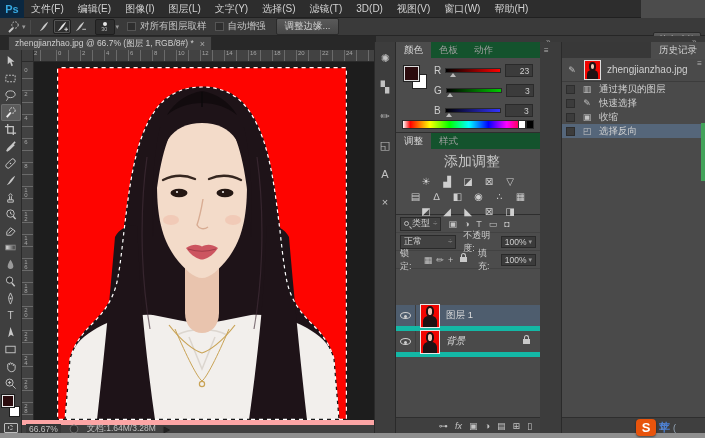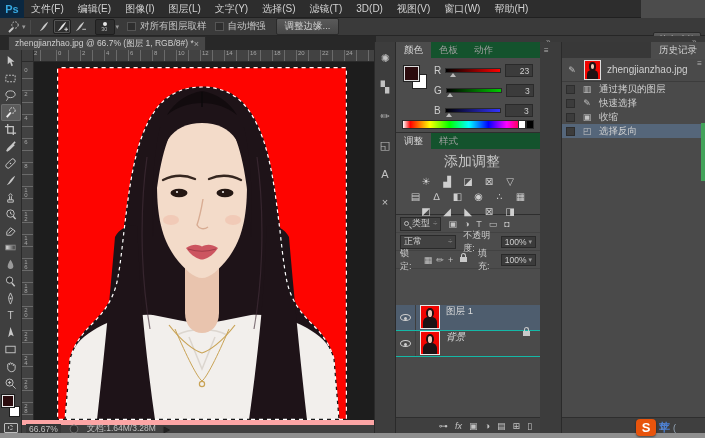--- a/index.html
+++ b/index.html
@@ -17,21 +17,21 @@
   .tool-btn.active { background:#2e2e2e; border:1px solid #1f1f1f; box-shadow:inset 0 0 0 1px #555; }
   .opt-check { width:9px; height:9px; background:#2e2e2e; border:1px solid #555; margin:0 4px 0 8px; }
   .opt-label { font-size:9.5px; color:#c6c6c6; }
   .opt-button { margin-left:10px; font-size:9.5px; color:#d0d0d0; background:linear-gradient(#5a5a5a,#474747); border:1px solid #2a2a2a; border-radius:2px; padding:1px 8px; }
   .brush-size { width:20px; height:16px; background:#2e2e2e; border:1px solid #1f1f1f; border-radius:2px; margin-left:6px; display:flex; flex-direction:column; align-items:center; justify-content:center; line-height:1;}
   .brush-size .dot { width:4px; height:4px; border-radius:50%; background:#e8e8e8; }
   .brush-size .num { font-size:6px; color:#bbb; transform:scale(.9); }
   .workspace-btn { position:absolute; right:4px; top:2px; font-size:9.5px; color:#d0d0d0; background:linear-gradient(#5a5a5a,#474747); border:1px solid #2a2a2a; border-radius:2px; padding:1px 4px;margin-top:12px; }
 
   .tab-bar { position:absolute; left:0; top:36px; width:376px; height:14px; background:#282828; }
-  .doc-tab { position:absolute; left:8px; top:0; height:14px; background:#474747; border:1px solid #2a2a2a; border-bottom:none; color:#cfcfcf; font-size:8.5px; display:flex; align-items:center; padding:0 6px; }
+  .doc-tab { position:absolute; left:8px; top:0; height:14px; background:#474747; border:1px solid #2a2a2a; border-bottom:none; color:#cfcfcf; font-size:8.5px; display:flex; align-items:center; padding:0 6px; gap:6px; }
   .doc-tab .close { color:#aaa; font-size:9px; }
   .dock-top { position:absolute; left:376px; top:36px; width:329px; height:6px; background:#393939; }
 
   
   .toolbar { position:absolute; left:0; top:50px; width:22px; height:383px; background:#3f3f3f; border-right:1px solid #2a2a2a; display:flex; flex-direction:column; align-items:center; padding-top:3px; }
   .tool { width:20px; height:17px; display:flex; align-items:center; justify-content:center; }
   .tool.active { background:#5b5b5b; border-radius:2px; box-shadow:inset 0 0 0 1px #6e6e6e; }
   .tool svg { display:block; }
   .swatches { position:relative; width:20px; height:22px; margin-top:3px; }
   .swatch-bg { position:absolute; right:1px; bottom:0; width:11px; height:11px; background:#ffffff; border:1px solid #1d1d1d; }
@@ -86,21 +86,21 @@
   .lp-filter-box { display:flex; align-items:center; gap:3px; background:#424242; border:1px solid #2a2a2a; height:14px; padding:0 3px; }
   .searchicon { width:5px; height:5px; border:1px solid #bbb; border-radius:50%; position:relative; display:inline-block; }
   .searchicon::after { content:""; position:absolute; width:3px; height:1px; background:#bbb; transform:rotate(45deg); left:4px; top:5px; }
   .f-ic { font-size:9px; color:#c3c3c3; margin-left:4px; }
   .blend-select { display:flex; align-items:center; justify-content:space-between; background:#424242; border:1px solid #2a2a2a; width:62px; height:14px; padding:0 3px; font-size:9px; }
   .eye { display:inline-block; width:11px; height:7px; border:1px solid #cfcfcf; border-radius:50%; position:relative; }
   .eye::after { content:""; position:absolute; left:3px; top:1.5px; width:3px; height:3px; background:#cfcfcf; border-radius:50%; }
   .lockicon { width:7px; height:5px; background:#c9c9c9; position:relative; display:inline-block; }
   .lockicon::before { content:""; position:absolute; left:1px; top:-4px; width:3px; height:4px; border:1px solid #c9c9c9; border-bottom:none; border-radius:3px 3px 0 0; }
   .layer-list { position:absolute; left:0; top:90px; width:144px; height:112px; background:#4a4a4a; }
-  .layer-row { display:flex; height:26px; border-bottom:1px solid #14b8a6; }
+  .layer-row { display:flex; align-items:center; height:26px; border-bottom:5px solid #14b8a6; }
   .layer-row.selected { background:#4e5d6e; }
   .eye-col { width:20px; display:flex; justify-content:center; border-right:1px solid #3e3e3e; height:100%; align-items:center; }
   .mini-photo { position:relative; background:#f20400; overflow:hidden; }
   .mini-photo i.hair { position:absolute; left:27%; top:8%; width:46%; height:48%; background:#1c1214; border-radius:46%; }
   .mini-photo i.body { position:absolute; left:12%; top:50%; width:76%; height:58%; background:#1c1214; border-radius:40% 40% 0 0; }
   .mini-photo i.face { position:absolute; left:37%; top:18%; width:26%; height:30%; background:#ecc9b8; border-radius:50%; }
   .layer-thumb { width:20px; height:24px; border:1px solid #e8e8e8; margin-left:4px; }
   .layer-name { margin-left:6px; font-size:9.5px; color:#dadada; }
   .lp-bottom { position:absolute; left:0; top:202px; width:144px; height:16px; background:#3f3f3f; border-top:1px solid #2e2e2e; display:flex; align-items:center; justify-content:flex-end; gap:7px; padding:0 8px; color:#c3c3c3; font-size:9px; }
 

